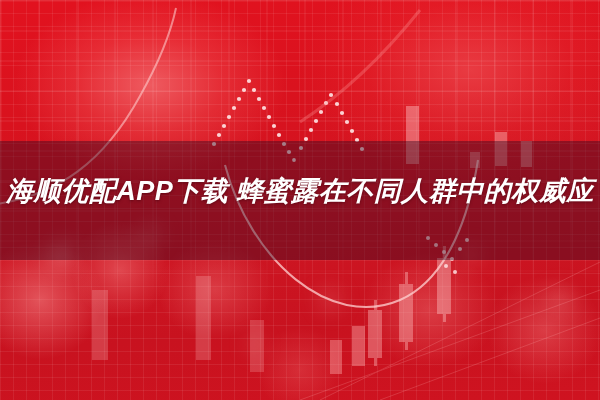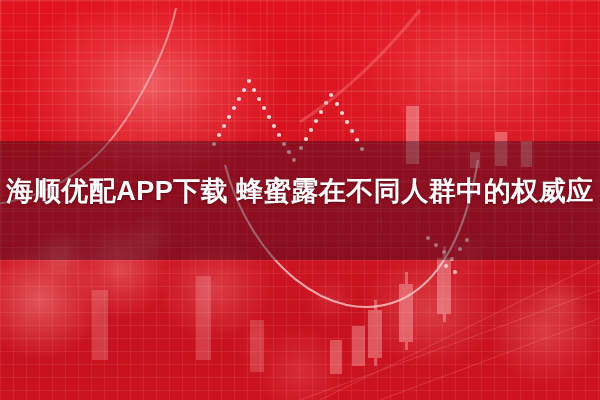--- a/index.html
+++ b/index.html
@@ -98,20 +98,21 @@
     left: 0;
     right: 0;
     top: 141px;
     height: 99px;
     display: flex;
     flex-direction: column;
     align-items: center;
     justify-content: center;
     padding: 0 6px;
     box-sizing: border-box;
+    font-style: italic;
   }
   .title-line {
     color: #ffffff;
     font-size: 27px;
     font-weight: bold;
     line-height: 42px;
     letter-spacing: 0.5px;
     white-space: nowrap;
     text-shadow: 0 1px 3px rgba(60,0,12,0.55);
   }

